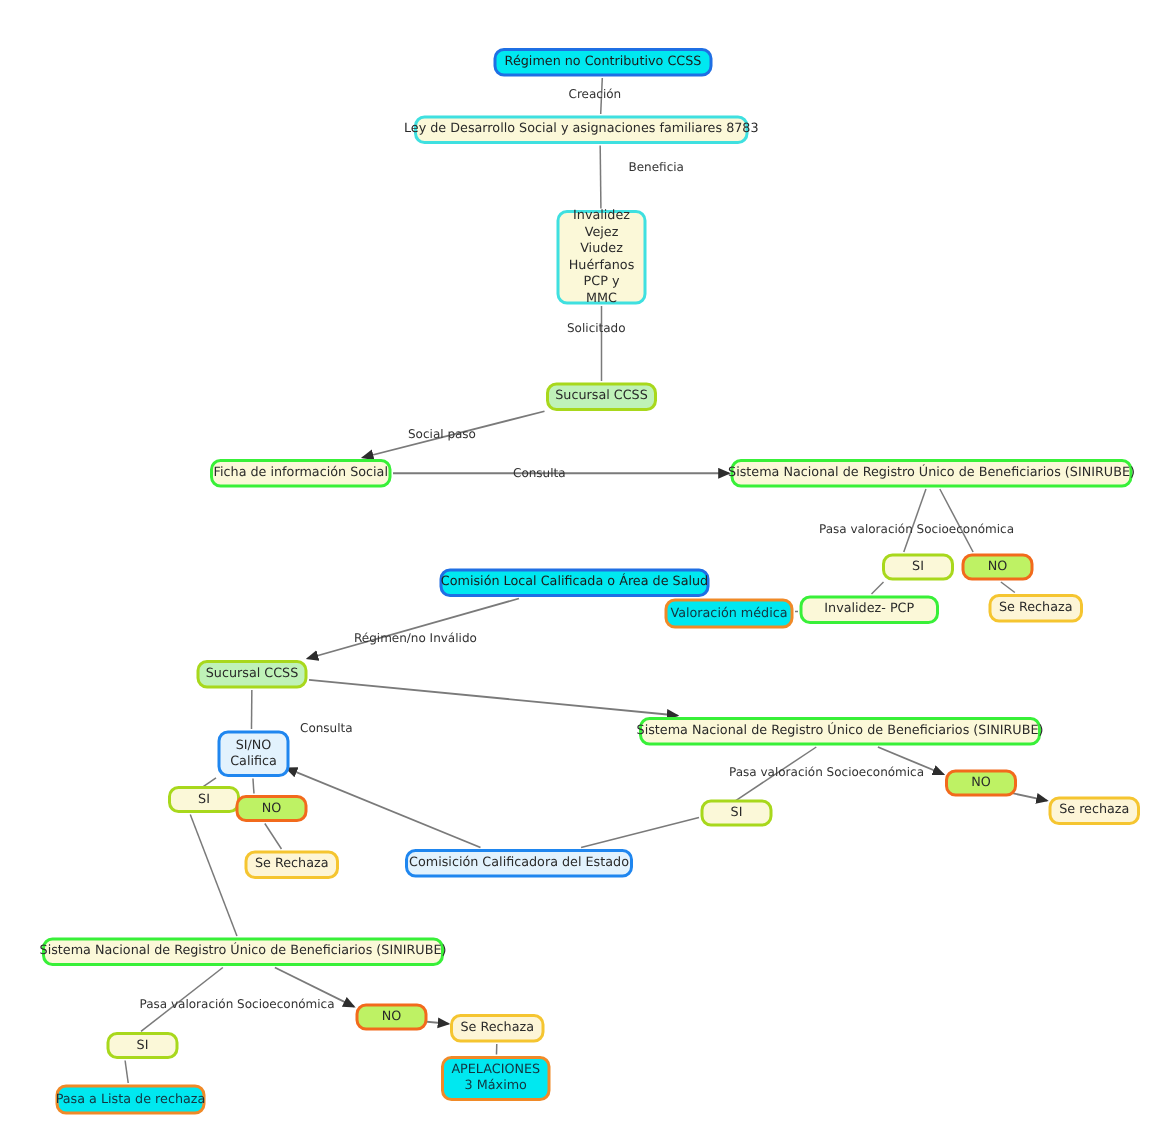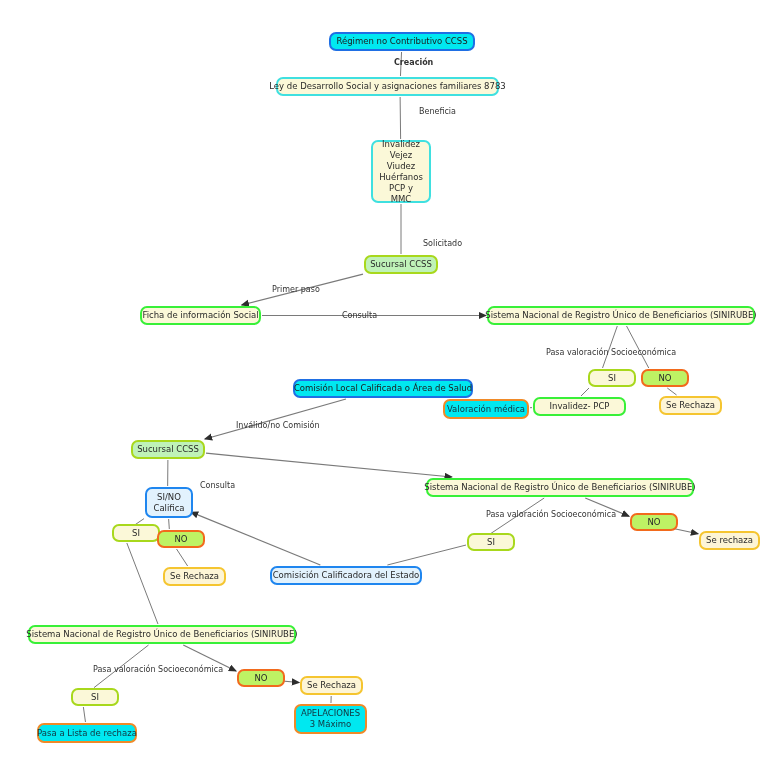--- a/index.html
+++ b/index.html
@@ -133,25 +133,25 @@
       <div class="node pal-cream-orange" style="left: 630px; top: 513px; width: 26px; height: 18px;">NO</div>
       <div class="node pal-cream-amber" style="left: 699px; top: 531px; width: 61px; height: 19px;">Se rechaza</div>
       <div class="node pal-cream-green" style="left: 28px; top: 625px; width: 268px; height: 19px;">Sistema Nacional de Registro Único de Beneficiarios (SINIRUBE)</div>
       <div class="node pal-cream-olive" style="left: 71px; top: 688px; width: 22px; height: 18px;">SI</div>
       <div class="node pal-cream-orange" style="left: 237px; top: 669px; width: 26px; height: 18px;">NO</div>
       <div class="node pal-cream-amber" style="left: 300px; top: 676px; width: 63px; height: 19px;">Se Rechaza</div>
       <div class="node pal-cyan-orange multiline" style="left: 294px; top: 704px; width: 73px; height: 30px;">APELACIONES<br>3 Máximo</div>
       <div class="node pal-cyan-orange" style="left: 37px; top: 723px; width: 100px; height: 20px;">Pasa a Lista de rechaza</div>
     </div>
   <div id="edge-label-group">
-      <div class="edge-label" style="left: 394px; top: 58px; font-weight: bold;">Creación</div>
+      <div class="edge-label" style="left: 379px; top: 58px;">Creación</div>
       <div class="edge-label" style="left: 379px; top: 107px; margin-left: 40px;">Beneficia</div>
-      <div class="edge-label" style="left: 378px; top: 239px; margin-left: 45px;">Solicitado</div>
-      <div class="edge-label" style="left: 272px; top: 285px;">Primer paso</div>
+      <div class="edge-label" style="left: 378px; top: 214px;">Solicitado</div>
+      <div class="edge-label" style="left: 272px; top: 285px;">Social paso</div>
       <div class="edge-label" style="left: 342px; top: 311px;">Consulta</div>
       <div class="edge-label" style="left: 546px; top: 348px;">Pasa valoración Socioeconómica</div>
-      <div class="edge-label" style="left: 236px; top: 421px;">Inválido/no Comisión</div>
+      <div class="edge-label" style="left: 236px; top: 421px;">Régimen/no Inválido</div>
       <div class="edge-label" style="left: 200px; top: 481px;">Consulta</div>
       <div class="edge-label" style="left: 486px; top: 510px;">Pasa valoración Socioeconómica</div>
       <div class="edge-label" style="left: 93px; top: 665px;">Pasa valoración Socioeconómica</div>
     </div>
 
 </div>
 
 </body></html>

